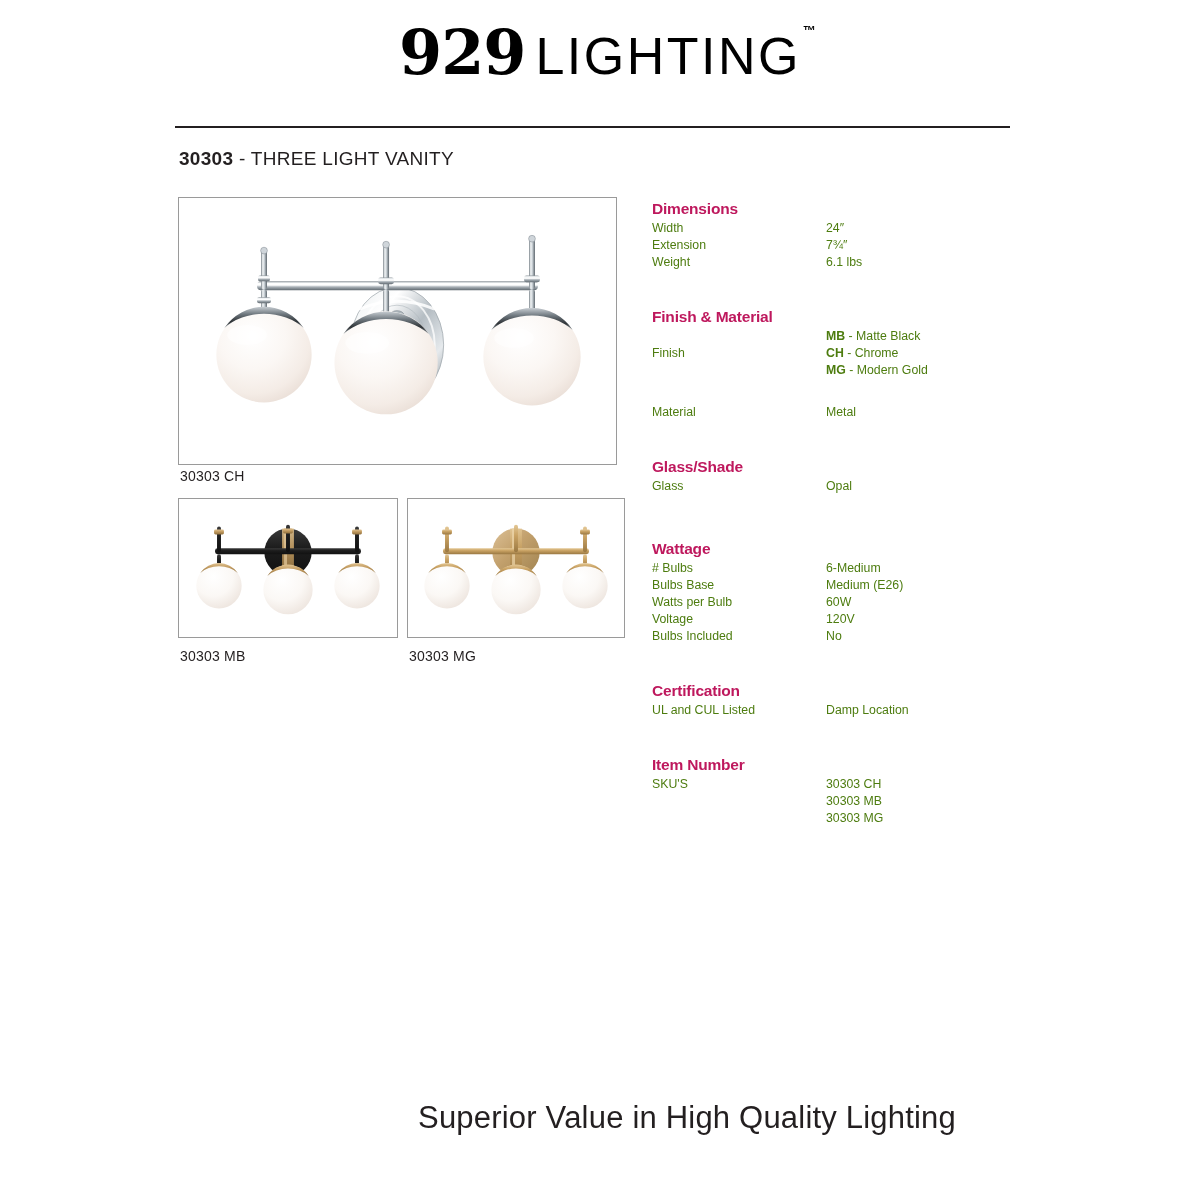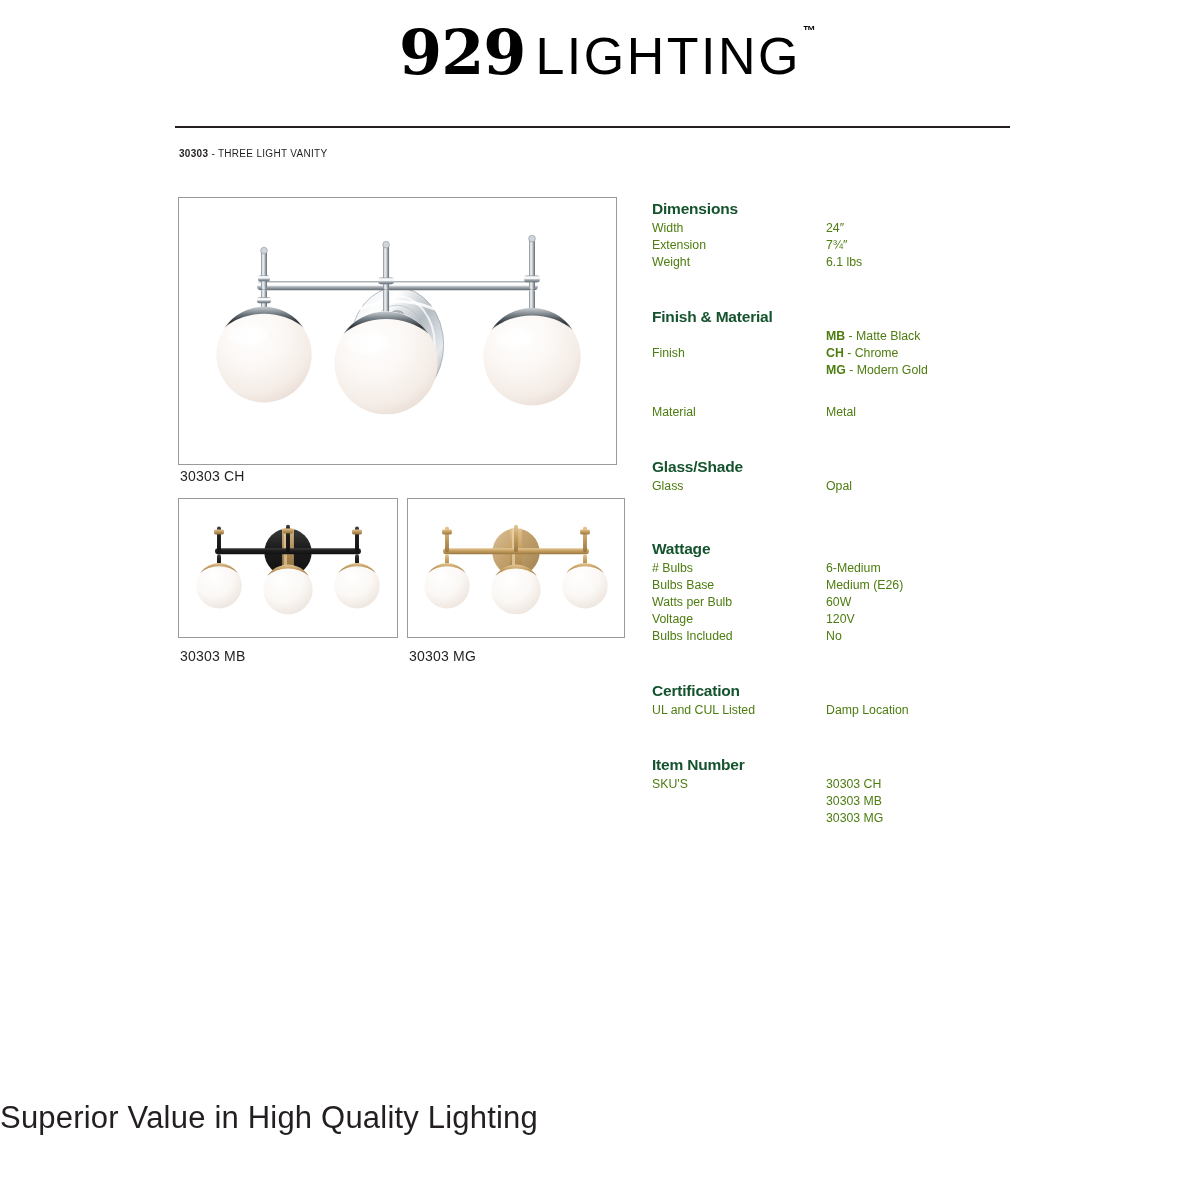--- a/index.html
+++ b/index.html
@@ -60,21 +60,21 @@
     position: absolute;
     left: 175px; top: 126px;
     width: 835px; height: 0;
     border-top: 2px solid #231f20;
   }
 
   
   .prod-line {
     position: absolute;
     left: 179px; top: 148px;
-    font-size: 10px;
+    font-size: 19px;
     letter-spacing: 0.3px;
     white-space: nowrap;
   }
   .prod-sku { font-weight: 700; }
   .prod-name { font-weight: 400; }
 
   
   .frame {
     position: absolute;
     border: 1px solid #9a9a9a;
@@ -104,21 +104,21 @@
     position: absolute;
     left: 652px; top: 200px;
     width: 400px;
   }
   .spec-section { margin-bottom: 20px; }
   .spec-head {
     font-size: 15.5px;
     font-weight: 700;
     letter-spacing: -0.2px;
     margin-bottom: 2px;
-    color: #14532d;
+    color: #be185d;
   }
   .spec-row {
     position: relative;
     height: 17px;
     line-height: 17px;
     font-size: 12.3px;
     color: #4d7c0f;
   }
   .spec-label {
     position: absolute;
@@ -132,21 +132,21 @@
   }
   .spec-val .code { font-weight: 700; }
   .gap-sm { height: 17px; }
   .gap-md { height: 25px; }
 
   
   .tagline {
     position: absolute;
     left: 0; top: 1100px;
     width: 956px;
-    text-align: left;
+    text-align: right;
     font-size: 31px;
     font-weight: 300;
     letter-spacing: 0.2px;
     color: #231f20;
   }
 </style>
 </head>
 <body>
 
 <div class="logo-wrap">

